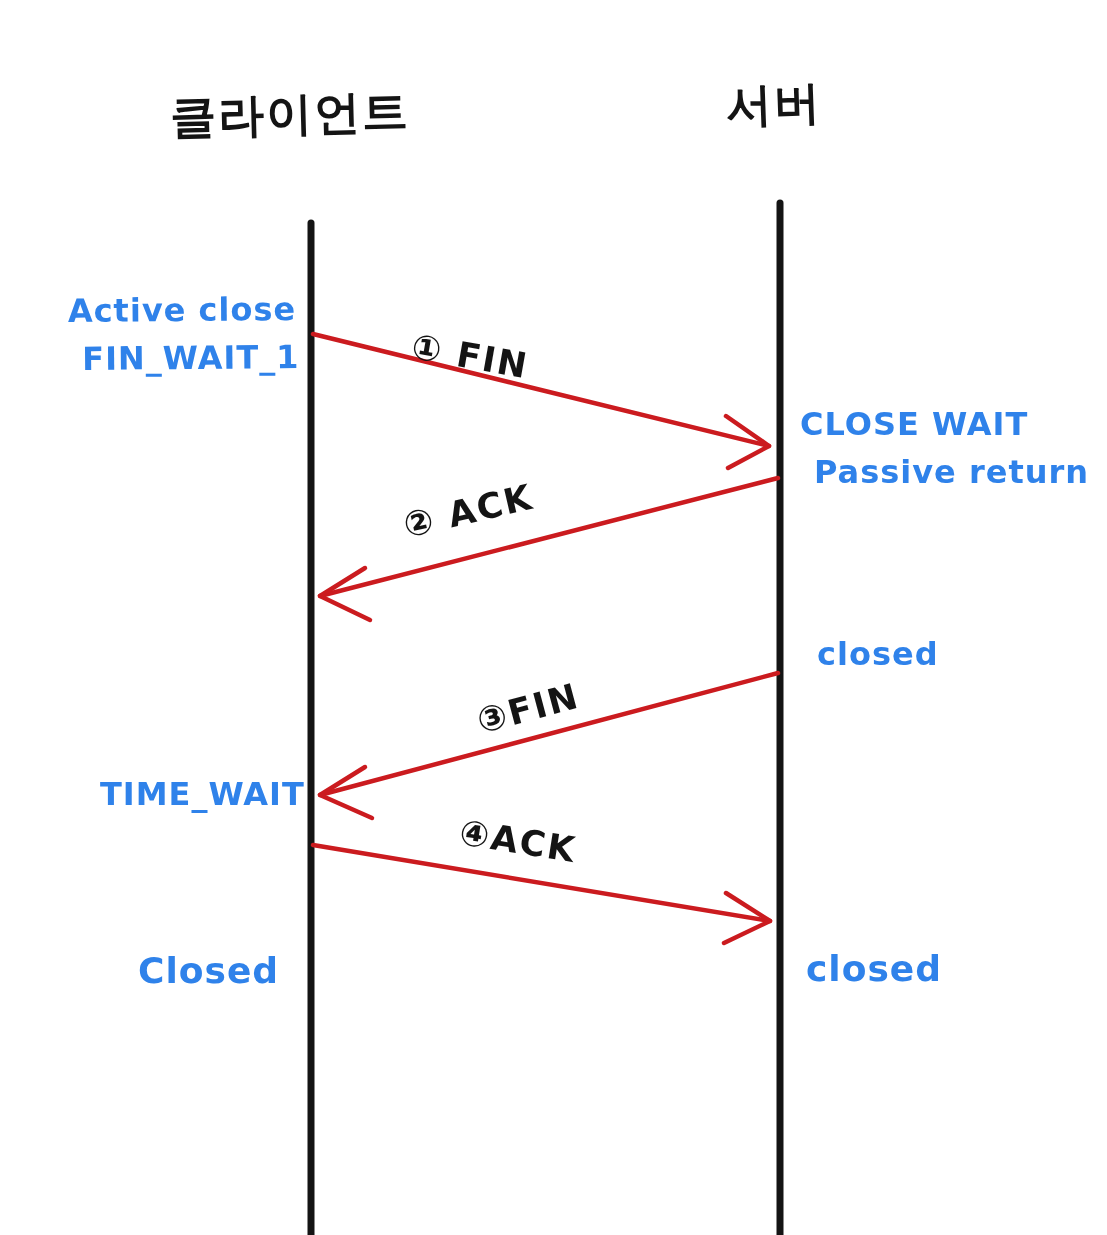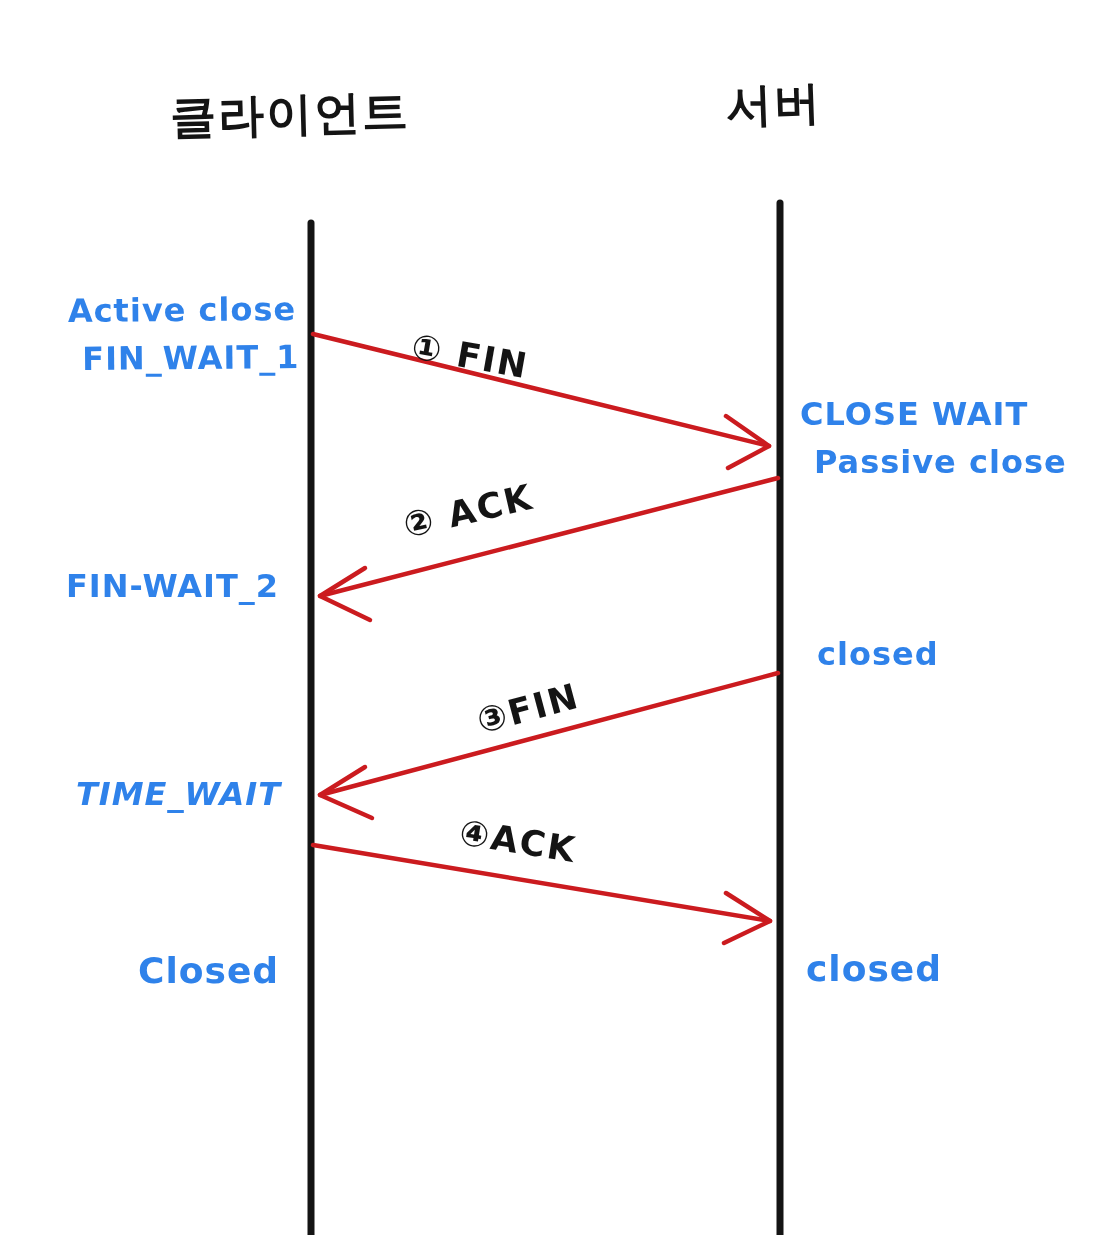--- a/index.html
+++ b/index.html
@@ -39,24 +39,24 @@
   
   .state {
     font-weight: 600;
     font-size: 32px;
     color: #2f82ea;
     letter-spacing: 1px;
     line-height: 1.5;
   }
   .state .line2 { padding-left: 14px; }
   .st-active-close { left: 68px;  top: 286px; transform: rotate(-0.5deg); }
-  .st-close-wait   { left: 800px; top: 390px; }
+  .st-close-wait   { left: 800px; top: 400px; }
   .st-fin-wait-2   { left: 66px;  top: 562px; }
   .st-accept       { left: 803px; top: 630px; }
-  .st-time-wait    { left: 76px;  top: 770px; font-style: italic; }
+  .st-time-wait    { left: 100px;  top: 770px; }
   .st-closed-client{ left: 138px; top: 944px; font-size: 36px; }
   .st-closed-server{ left: 806px; top: 942px; font-size: 36px; }
 
   svg.diagram { position: absolute; left: 0; top: 0; }
 </style>
 </head>
 <body>
 
 <div class="canvas">
 
@@ -92,26 +92,25 @@
 
   <div class="abs msg-label msg-1">① FIN</div>
   <div class="abs msg-label msg-2">② ACK</div>
   <div class="abs msg-label msg-3">③FIN</div>
   <div class="abs msg-label msg-4">④ACK</div>
 
   <div class="abs state st-active-close">
     <div class="line1">Active close</div>
     <div class="line2">FIN_WAIT_1</div>
   </div>
-  <div class="abs state st-fin-wait-2">FIN-WAIT_2</div>
   <div class="abs state st-time-wait">TIME_WAIT</div>
   <div class="abs state st-closed-client">Closed</div>
 
   <div class="abs state st-close-wait">
     <div class="line1">CLOSE WAIT</div>
-    <div class="line2">Passive close</div>
+    <div class="line2">Passive return</div>
   </div>
   <div class="abs state st-accept">
     <div class="line2">closed</div>
   </div>
   <div class="abs state st-closed-server">closed</div>
 
 </div>
 
 </body></html>

